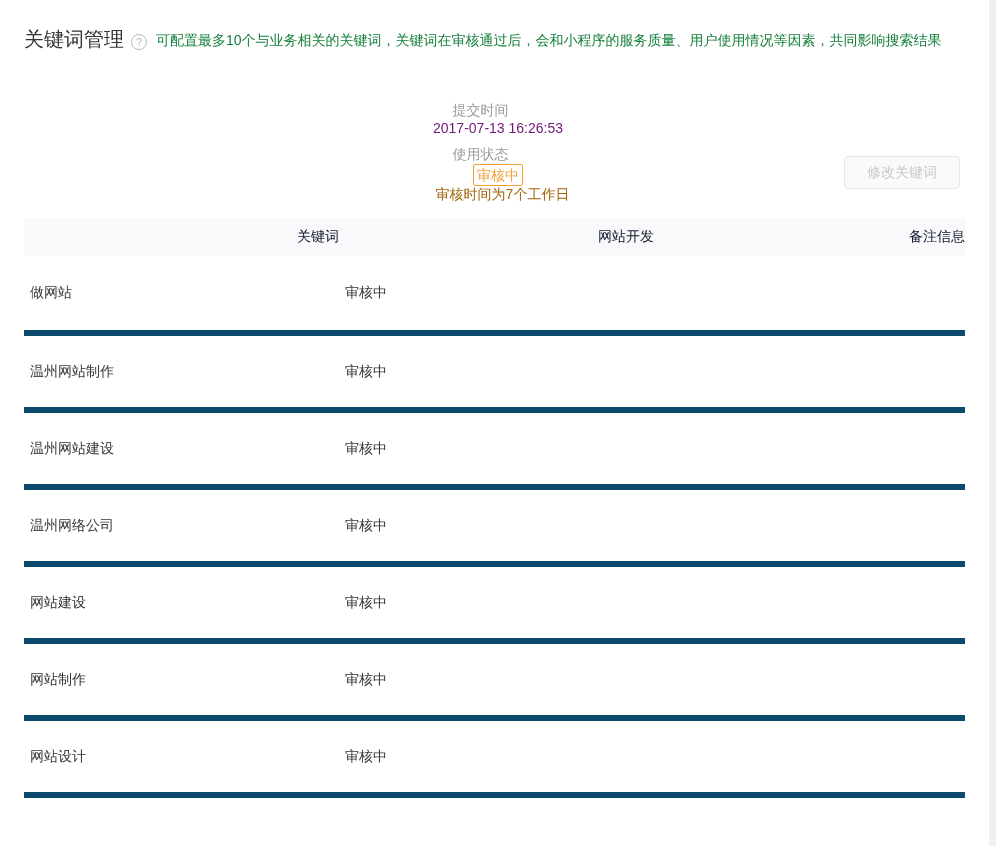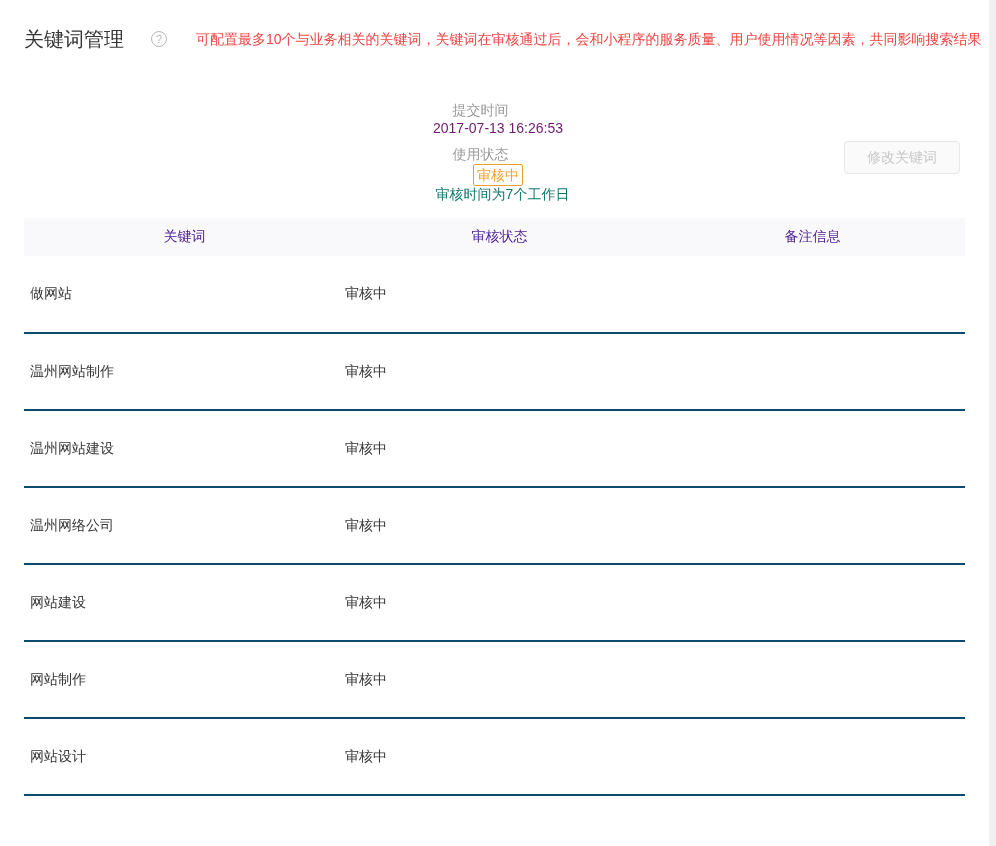--- a/index.html
+++ b/index.html
@@ -10,62 +10,61 @@
     color: #353535;
     position: relative;
     overflow: hidden;
     font-size: 14px;
   }
   .page { position: relative; width: 996px; height: 846px; }
 
   
   .page-header {
     display: flex;
-    align-items: center;
+    align-items: flex-end;
     padding: 28px 24px 0 24px;
     white-space: nowrap;
-    gap: 20px;
   }
   .page-title { font-size: 20px; font-weight: 400; color: #353535; line-height: 22px; }
   .help-icon {
     width: 16px; height: 16px;
     border: 1px solid #b8b8b8;
     border-radius: 50%;
     color: #b8b8b8;
     font-size: 11px;
     line-height: 14px;
     text-align: center;
     display: inline-block;
     margin-left: 7px;
     margin-right: 9px;
     flex: 0 0 auto;
   }
-  .page-desc { font-size: 14px; color: #ef4444; line-height: 20px; }
+  .page-desc { font-size: 14px; color: #15803d; line-height: 20px; }
 
   
   .meta { margin: 52px 24px 0 24px; }
   .meta-row { display: flex; align-items: center; height: 22px; flex-direction: column; }
   .meta-row + .meta-row { margin-top: 22px; }
   .meta-label { width: 91px; color: #9a9a9a; flex: 0 0 auto; }
   .meta-value { color: #701a75; }
   .status-badge {
     display: inline-block;
     border: 1px solid #f0a032;
     color: #f0a032;
     border-radius: 2px;
     padding: 2px 3px;
     font-size: 14px;
     line-height: 16px;
   }
-  .status-note { color: #0f766e; margin-left: 9px; }
+  .status-note { color: #a16207; margin-left: 9px; }
 
   
   .edit-button {
     position: absolute;
-    top: 141px;
+    top: 156px;
     right: 36px;
     height: 33px;
     line-height: 31px;
     padding: 0 22px;
     background: #fafafa;
     border: 1px solid #e7e7eb;
     border-radius: 4px;
     color: #c8c8c8;
     font-size: 14px;
     cursor: not-allowed;
@@ -77,32 +76,32 @@
     width: 941px;
     border-collapse: collapse;
     table-layout: fixed;
     font-size: 14px;
   }
   .keywords-table col.c1 { width: 315px; }
   .keywords-table col.c2 { width: 315px; }
   .keywords-table col.c3 { width: 311px; }
   .keywords-table thead th {
     background: #f9f9fb;
-    color: #4c1d95;
+    color: #0f172a;
     font-weight: 400;
-    text-align: center;
+    text-align: right;
     height: 38px;
     padding: 0 0 0 6px;
     margin-left: 10px;
   }
   .keywords-table tbody td {
     height: 77px;
     padding: 0 0 0 6px;
     color: #353535;
-    border-bottom: 2px solid #0c4a6e;
+    border-bottom: 6px solid #0c4a6e;
     background: #ffffff;
   }
 
   
   .right-strip {
     position: absolute;
     top: 0; right: 0;
     width: 7px; height: 846px;
     background: #f0f0f0;
   }
@@ -134,21 +133,21 @@
 
   <table class="keywords-table">
     <colgroup>
         <col class="c1">
         <col class="c2">
         <col class="c3">
       </colgroup>
     <thead>
       <tr>
         <th>关键词</th>
-        <th>审核状态</th>
+        <th>网站开发</th>
         <th>备注信息</th>
       </tr>
     </thead>
     <tbody id="table-body">
   <tr>
     <td>做网站</td>
     <td>审核中</td>
     <td></td>
   </tr>
 

